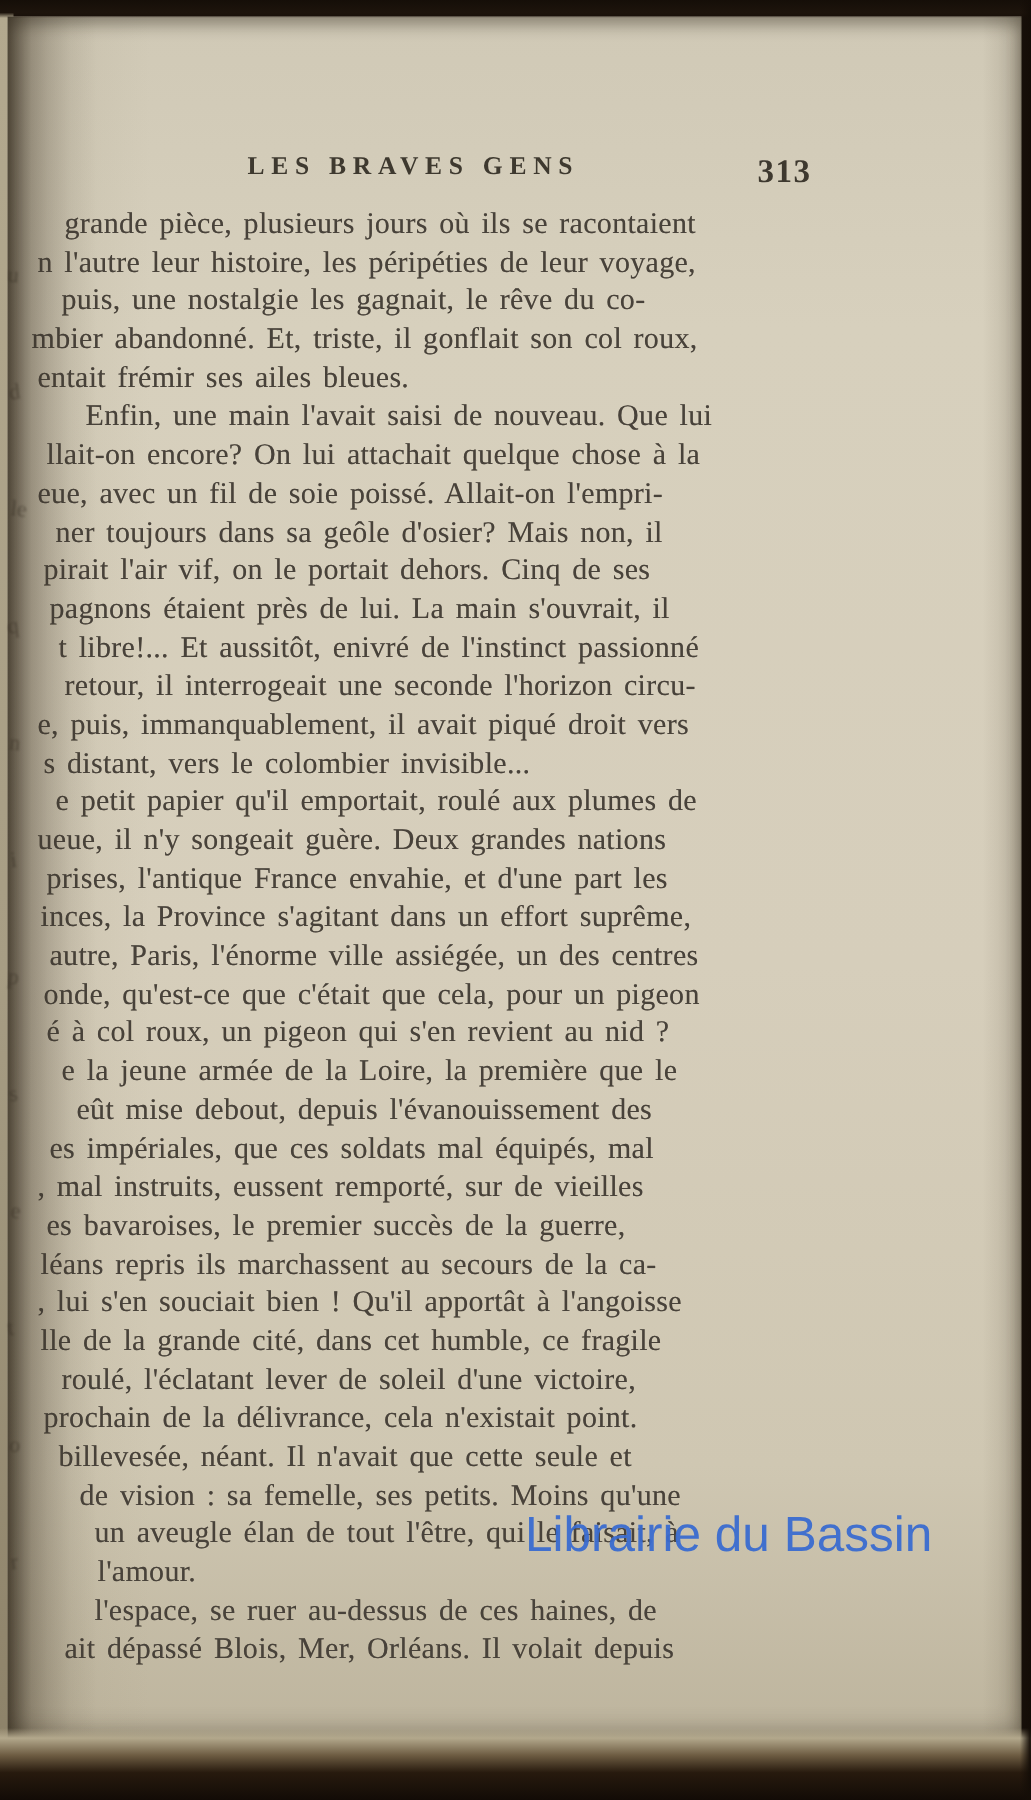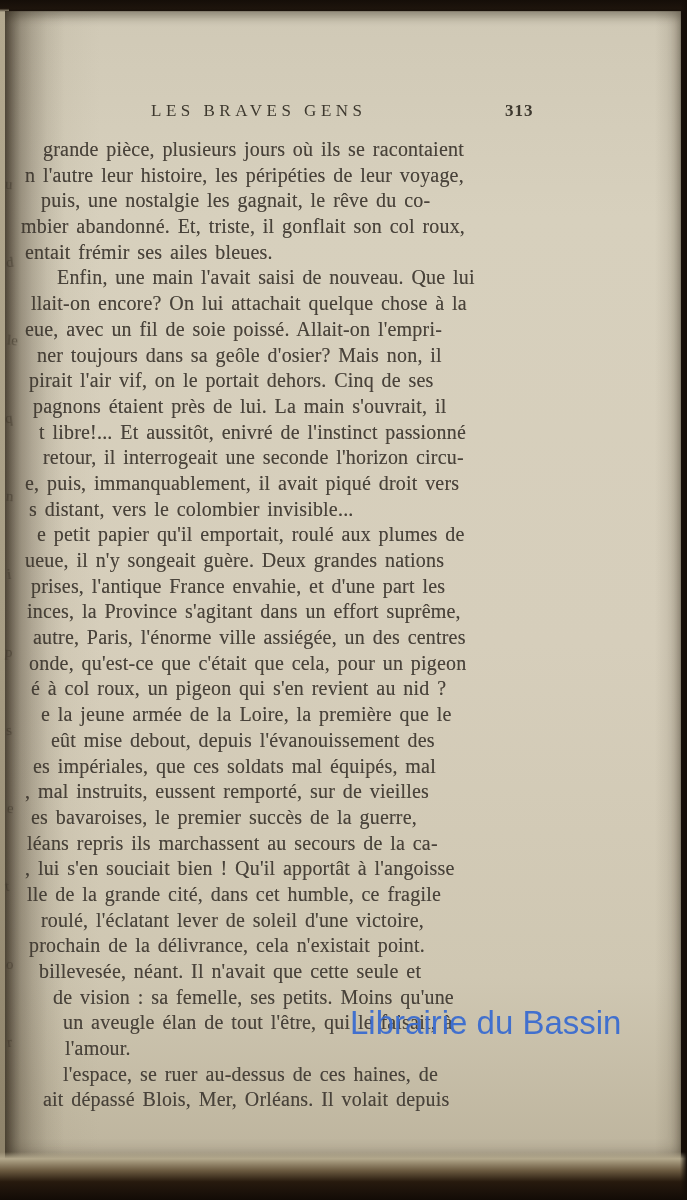--- a/index.html
+++ b/index.html
@@ -22,26 +22,26 @@
       linear-gradient(90deg, rgba(52,42,28,.55) 0px, rgba(110,98,78,.30) 16px, rgba(160,150,126,.14) 42px, rgba(0,0,0,0) 95px),
       linear-gradient(270deg, rgba(90,80,62,.22) 0px, rgba(0,0,0,0) 26px),
       linear-gradient(180deg,#d0c9b6 0%, #d7d0bd 18%, #d6cebb 55%, #cfc7b2 84%, #bdb49d 100%);
     box-shadow:inset 0 6px 10px rgba(30,22,12,.35), inset 0 -8px 14px rgba(40,30,18,.30);
   }
   .running-header{
     position:absolute;top:90px;left:0;right:0;height:24px;
     color:#3e392f;
   }
   .header-title{
-    position:absolute;left:146px;top:0;
-    font-size:17px;letter-spacing:4.5px;font-weight:normal;
+    position:absolute;left:160px;top:0;
+    font-size:17px;letter-spacing:4.5px;font-weight:bold;
   }
   .page-number{
     position:absolute;left:500px;top:0;
-    font-size:17px;letter-spacing:1px;font-weight:bold;
+    font-size:22px;letter-spacing:1px;font-weight:bold;
   }
   .body-text{
     position:absolute;left:8px;top:126px;right:22px;
     color:#48423a;
   }
   .line{
     height:25.7px;line-height:25.7px;
     font-size:20px;letter-spacing:0.2px;word-spacing:2.5px;
     white-space:nowrap;overflow:hidden;
     text-shadow:0 0 .4px rgba(70,62,52,.45);

